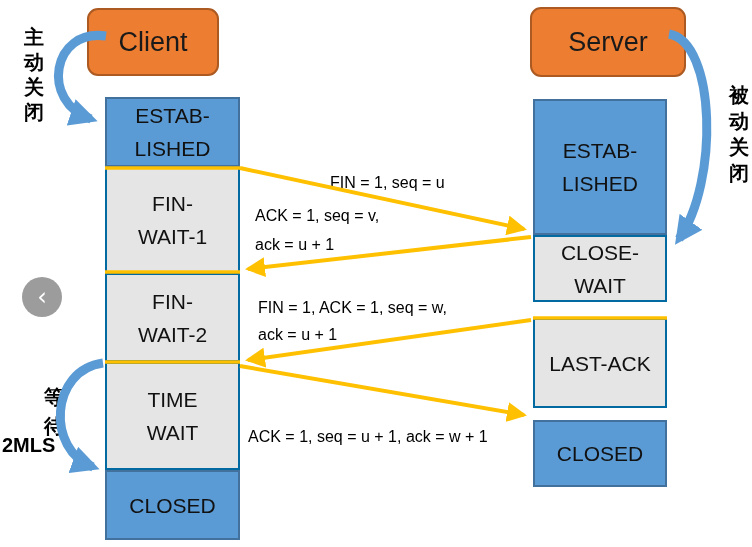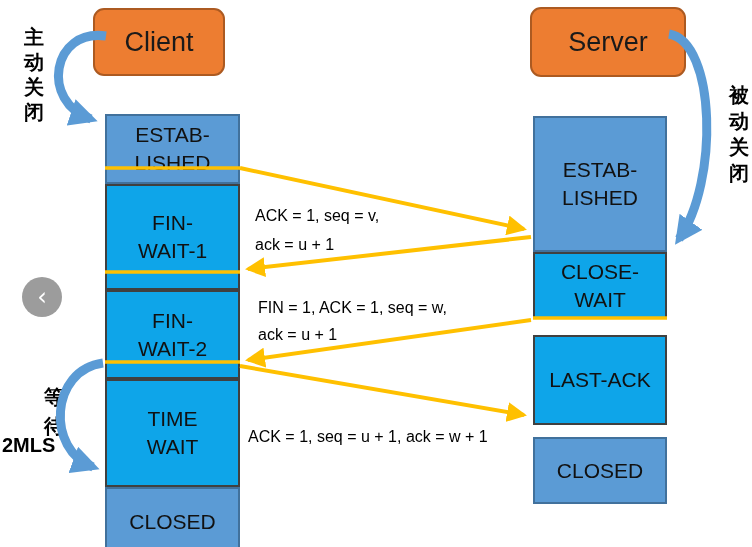--- a/index.html
+++ b/index.html
@@ -6,30 +6,30 @@
   .stage{
     position:relative;width:752px;height:547px;background:#ffffff;overflow:hidden;
     font-family:"Liberation Sans","DejaVu Sans",sans-serif;color:#111;
   }
   
   .hdr{
     position:absolute;display:flex;align-items:center;justify-content:center;
     background:#ED7D31;border:2px solid #AC5A21;border-radius:11px;
     font-size:27px;color:#1a1a1a;box-sizing:border-box;
   }
-  .client-hdr{left:93px;top:8px;width:132px;height:68px;}
+  .client-hdr{left:87px;top:8px;width:132px;height:68px;}
   .server-hdr{left:530px;top:7px;width:156px;height:70px;}
   
   .state{
     position:absolute;display:flex;align-items:center;justify-content:center;
-    text-align:center;white-space:pre-line;font-size:21px;line-height:28px;
-    box-sizing:border-box;color:#111;margin-top:17px;
+    text-align:center;white-space:pre-line;font-size:21px;line-height:33px;
+    box-sizing:border-box;color:#111;
   }
   .state.blue{background:#5B9BD5;border:2px solid #41719C;}
-  .state.green{background:#0ea5e9;border:2px solid #404040;}
+  .state.green{background:#e5e5e5;border:2px solid #0369a1;}
   .ccol{left:105px;width:135px;}
   .scol{left:533px;width:134px;}
   .c1{top:97px;height:70px;}
   .c2{top:167px;height:106px;}
   .c3{top:273px;height:89px;}
   .c4{top:362px;height:108px;}
   .c5{top:470px;height:70px;}
   .s1{top:99px;height:136px;}
   .s2{top:235px;height:67px;}
   .s3{top:318px;height:90px;}
@@ -87,20 +87,21 @@
 WAIT</div>
   <div class="state blue ccol c5">CLOSED</div>
 
   <div class="state blue scol s1">ESTAB-
 LISHED</div>
   <div class="state green scol s2">CLOSE-
 WAIT</div>
   <div class="state green scol s3">LAST-ACK</div>
   <div class="state blue scol s4">CLOSED</div>
 
+  <div class="msg m1">FIN = 1, seq = u</div>
   <div class="msg m2">ACK = 1, seq = v,
 ack = u + 1</div>
   <div class="msg m3">FIN = 1, ACK = 1, seq = w,
 ack = u + 1</div>
   <div class="msg m4">ACK = 1, seq = u + 1, ack = w + 1</div>
 
   <div class="vtext active-close">主
 动
 关
 闭</div>

